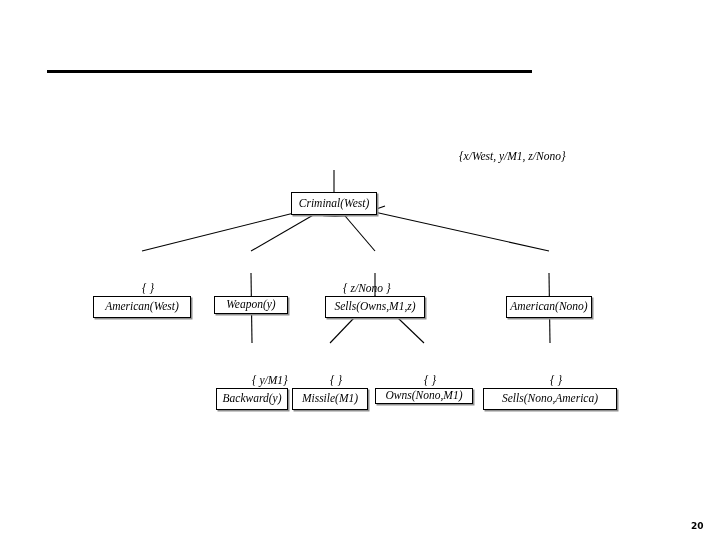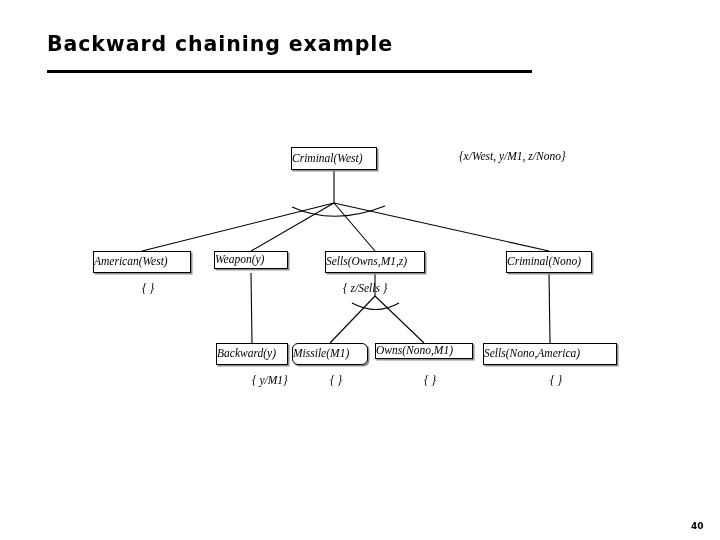--- a/index.html
+++ b/index.html
@@ -56,26 +56,27 @@
     top: 0;
   }
   .node-box {
     position: absolute;
     box-sizing: border-box;
     border: 1px solid #000000;
     background: #ffffff;
     box-shadow: 1.5px 1.5px 0 0 #8f8f8f;
     display: flex;
     align-items: center;
-    justify-content: flex-start;
+    justify-content: center;
     font-style: italic;
     font-size: 11.5px;
     line-height: 1;
     white-space: nowrap;
     color: #000000;
+    margin-top: 45px;
   }
   .subst-label {
     position: absolute;
     font-style: italic;
     font-size: 11.5px;
     line-height: 1;
     white-space: nowrap;
     color: #000000;
   }
   .root-subst {
@@ -85,21 +86,20 @@
     line-height: 1;
     white-space: nowrap;
     color: #000000;
   }
 </style>
 </head>
 <body>
 
 <div class="slide">
 
-  <div class="slide-title">Backward chaining example</div>
 
   <div class="title-rule"></div>
 
   <svg id="proof-canvas" width="720" height="540">
       <line x1="334" y1="170" x2="334" y2="203" stroke="#000000" stroke-width="1.1"></line>
       <line x1="375" y1="273" x2="375" y2="296" stroke="#000000" stroke-width="1.1"></line>
       <line x1="334" y1="203" x2="142" y2="251" stroke="#000000" stroke-width="1.1"></line>
       <line x1="334" y1="203" x2="251" y2="251" stroke="#000000" stroke-width="1.1"></line>
       <line x1="334" y1="203" x2="375" y2="251" stroke="#000000" stroke-width="1.1"></line>
       <line x1="334" y1="203" x2="549" y2="251" stroke="#000000" stroke-width="1.1"></line>
@@ -118,39 +118,39 @@
       <div class="node-box" style="left: 93px; top: 251px; width: 98px; height: 22px;">
         <span>American(West)</span>
       </div>
       <div class="subst-label" style="left: 142px; top: 283px;">{ }</div>
       <div class="node-box" style="left: 214px; top: 251px; width: 74px; height: 18px;">
         <span>Weapon(y)</span>
       </div>
       <div class="node-box" style="left: 325px; top: 251px; width: 100px; height: 22px;">
         <span>Sells(Owns,M1,z)</span>
       </div>
-      <div class="subst-label" style="left: 343px; top: 283px;">{ z/Sells }</div>
+      <div class="subst-label" style="left: 343px; top: 283px;">{ z/Nono }</div>
       <div class="node-box" style="left: 506px; top: 251px; width: 86px; height: 22px;">
-        <span>Criminal(Nono)</span>
+        <span>American(Nono)</span>
       </div>
       <div class="node-box" style="left: 216px; top: 343px; width: 72px; height: 22px;">
         <span>Backward(y)</span>
       </div>
       <div class="subst-label" style="left: 252px; top: 375px;">{ y/M1}</div>
-      <div class="node-box" style="left: 292px; top: 343px; width: 76px; height: 22px; border-radius: 6px;">
+      <div class="node-box" style="left: 292px; top: 343px; width: 76px; height: 22px;">
         <span>Missile(M1)</span>
       </div>
       <div class="subst-label" style="left: 330px; top: 375px;">{ }</div>
       <div class="node-box" style="left: 375px; top: 343px; width: 98px; height: 16px;">
         <span>Owns(Nono,M1)</span>
       </div>
       <div class="subst-label" style="left: 424px; top: 375px;">{ }</div>
       <div class="node-box" style="left: 483px; top: 343px; width: 134px; height: 22px;">
         <span>Sells(Nono,America)</span>
       </div>
       <div class="subst-label" style="left: 550px; top: 375px;">{ }</div>
     </div>
 
   <div class="root-subst" style="left: 459px; top: 151px;">{x/West, y/M1, z/Nono}</div>
 
-  <div class="page-number">40</div>
+  <div class="page-number">20</div>
 
 </div>
 
 </body></html>

